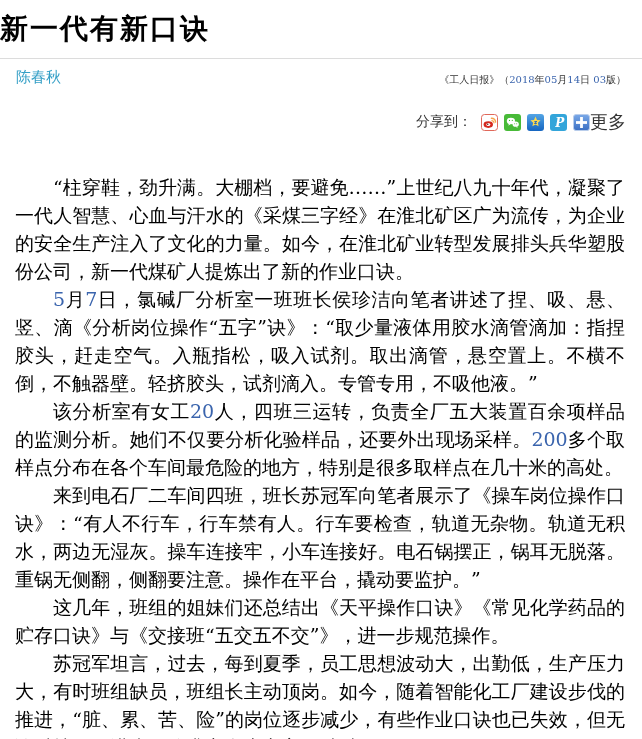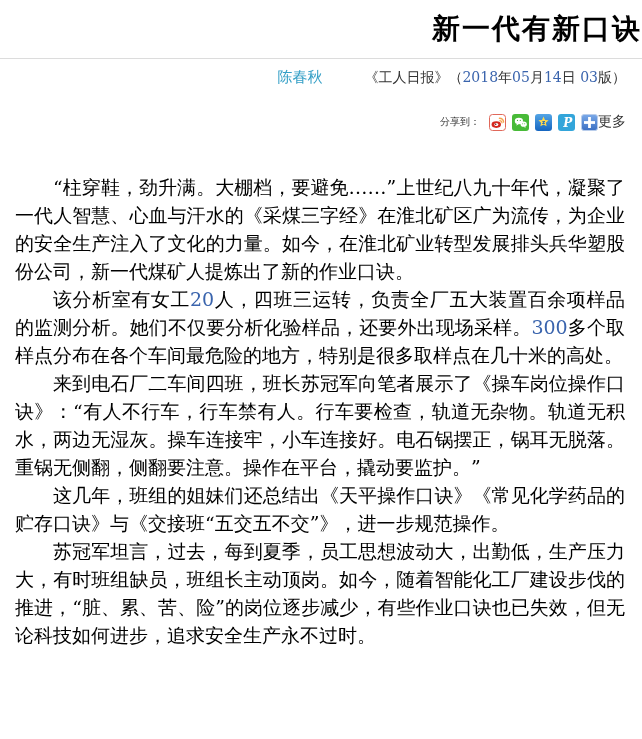--- a/index.html
+++ b/index.html
@@ -11,44 +11,44 @@
   }
   html,body{margin:0;padding:0;background:#ffffff;}
   body{
     width:642px;height:739px;overflow:hidden;
     font-family:"DejaVu Serif", serif;
     -webkit-font-smoothing:none;
   }
   .page{width:642px;height:739px;position:relative;}
   .title{
     margin:0;padding-top:10px;
-    text-align:right;
+    text-align:left;
     font-size:28px;line-height:38px;
     font-weight:700;letter-spacing:2px;color:#000;
   }
   .divider{height:0;border-bottom:1px solid var(--divider);margin-top:10px;}
   .meta{
-    display:flex;justify-content:flex-end;align-items:flex-end;
+    display:flex;justify-content:space-between;align-items:flex-end;
     padding:9px 16px 0 16px;
     gap:42px;
   }
   .author{
     color:var(--author-link);
     font-size:15px;text-decoration:none;cursor:pointer;
   }
-  .source{font-size:14px;color:var(--meta-text);}
+  .source{font-size:10px;color:var(--meta-text);}
   .share{
     display:flex;justify-content:flex-end;align-items:center;
     gap:6px;padding:0 16px;margin-top:26px;height:18px;
   }
-  .share-label{font-size:10px;color:var(--meta-text);margin-right:3px;}
+  .share-label{font-size:14px;color:var(--meta-text);margin-right:3px;}
   .sicon{width:17px;height:17px;display:inline-block;cursor:pointer;}
   .sicon svg{display:block;width:17px;height:17px;}
   .more{display:flex;align-items:center;cursor:pointer;text-decoration:none;}
-  .more-label{font-size:14px;color:var(--meta-text);}
+  .more-label{font-size:18px;color:var(--meta-text);}
   .body{margin-top:42px;padding:0 17px 0 15px;}
   .para{
     margin:0;font-size:19px;line-height:28px;
     color:var(--body-text);text-indent:2em;text-align:justify;
   }
   .num{color:var(--digit-accent);}
 </style>
 </head>
 <body>
 
@@ -125,19 +125,20 @@
           <rect x="7.1" y="3" width="2.8" height="11" fill="#ffffff"></rect>
           <rect x="3" y="7.1" width="11" height="2.8" fill="#ffffff"></rect>
         </svg>
       </span>
       <span class="more-label">更多</span>
     </a>
   </div>
 
   <div class="body">
       <p class="para">“柱穿鞋，劲升满。大棚档，要避免……”上世纪八九十年代，凝聚了一代人智慧、心血与汗水的《采煤三字经》在淮北矿区广为流传，为企业的安全生产注入了文化的力量。如今，在淮北矿业转型发展排头兵华塑股份公司，新一代煤矿人提炼出了新的作业口诀。</p>
-      <p class="para">该分析室有女工<span class="num">20</span>人，四班三运转，负责全厂五大装置百余项样品的监测分析。她们不仅要分析化验样品，还要外出现场采样。<span class="num">300</span>多个取样点分布在各个车间最危险的地方，特别是很多取样点在几十米的高处。</p>
+      <p class="para"><span class="num">5</span>月<span class="num">7</span>日，氯碱厂分析室一班班长侯珍洁向笔者讲述了捏、吸、悬、竖、滴《分析岗位操作“五字”诀》：“取少量液体用胶水滴管滴加：指捏胶头，赶走空气。入瓶指松，吸入试剂。取出滴管，悬空置上。不横不倒，不触器壁。轻挤胶头，试剂滴入。专管专用，不吸他液。”</p>
+      <p class="para">该分析室有女工<span class="num">20</span>人，四班三运转，负责全厂五大装置百余项样品的监测分析。她们不仅要分析化验样品，还要外出现场采样。<span class="num">200</span>多个取样点分布在各个车间最危险的地方，特别是很多取样点在几十米的高处。</p>
       <p class="para">来到电石厂二车间四班，班长苏冠军向笔者展示了《操车岗位操作口诀》：“有人不行车，行车禁有人。行车要检查，轨道无杂物。轨道无积水，两边无湿灰。操车连接牢，小车连接好。电石锅摆正，锅耳无脱落。重锅无侧翻，侧翻要注意。操作在平台，撬动要监护。”</p>
       <p class="para">这几年，班组的姐妹们还总结出《天平操作口诀》《常见化学药品的贮存口诀》与《交接班“五交五不交”》，进一步规范操作。</p>
       <p class="para">苏冠军坦言，过去，每到夏季，员工思想波动大，出勤低，生产压力大，有时班组缺员，班组长主动顶岗。如今，随着智能化工厂建设步伐的推进，“脏、累、苦、险”的岗位逐步减少，有些作业口诀也已失效，但无论科技如何进步，追求安全生产永不过时。</p>
     </div>
 
 </div>
 
 </body></html>

